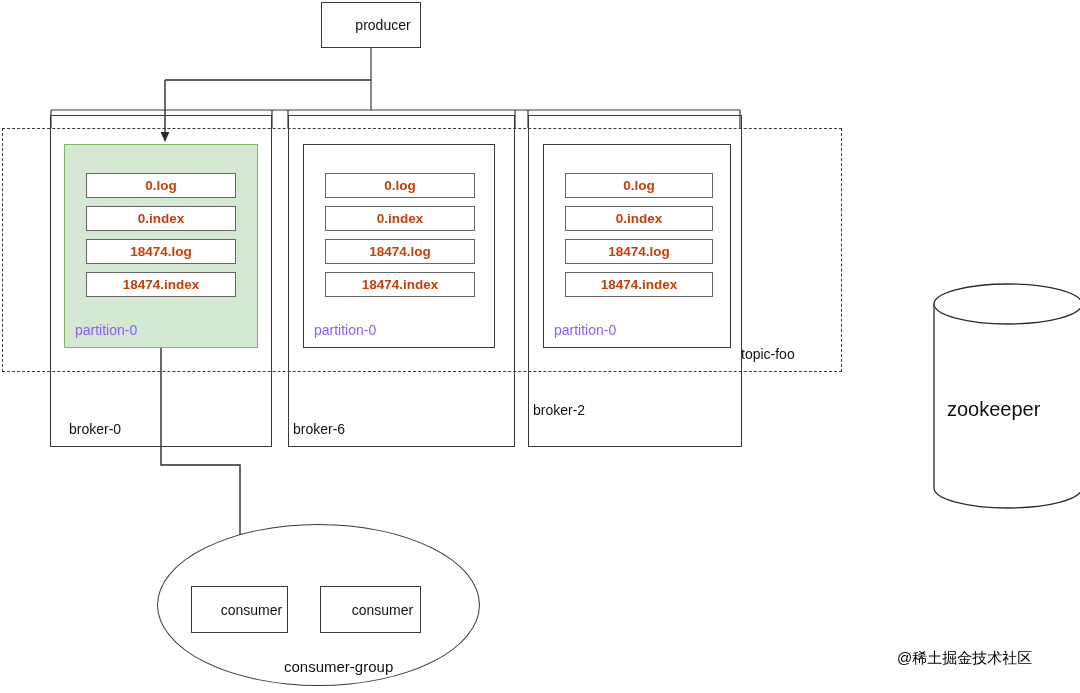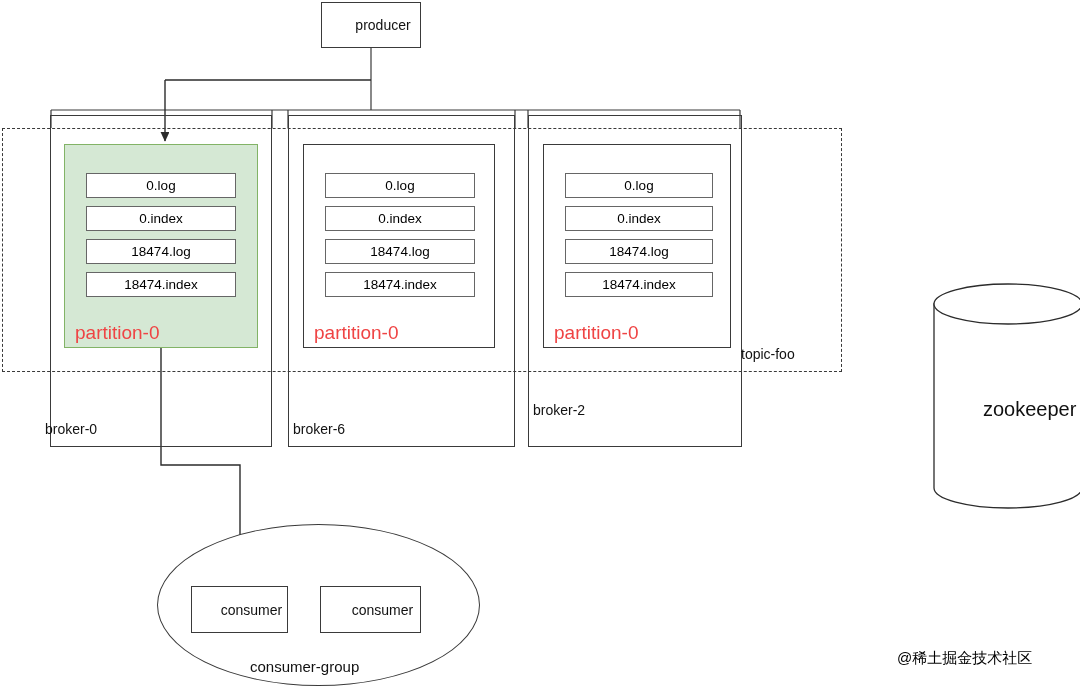--- a/index.html
+++ b/index.html
@@ -58,54 +58,55 @@
     box-sizing: border-box;
     border: 1px solid #82b366;
     background: #d5e8d4;
   }
   .partition-box.plain {
     border: 1px solid #3a3a3a;
     background: #ffffff;
   }
   .partition-label {
     position: absolute;
-    font-size: 19px;
-    color: #ef4444;
+    font-size: 14px;
+    color: #8b5cf6;
     white-space: nowrap;
   }
   .segment {
     position: absolute;
     box-sizing: border-box;
     border: 1px solid #666666;
     background: #ffffff;
     display: flex;
     align-items: center;
     justify-content: center;
     font-size: 13.5px;
-    color: #000000;
+    color: #c2410c;
+    font-weight: bold;
   }
   .ellipse {
     position: absolute;
     box-sizing: border-box;
     border: 1px solid #3a3a3a;
     border-radius: 50%;
     background: #ffffff;
   }
   .group-label {
     position: absolute;
     font-size: 15px;
     color: #111111;
     white-space: nowrap;
+    margin-left: 34px;
   }
   .zk-label {
     position: absolute;
     font-size: 20px;
     color: #111111;
     white-space: nowrap;
-    margin-left: 36px;
   }
   .watermark {
     position: absolute;
     font-size: 15px;
     color: #000000;
     white-space: nowrap;
   }
   svg.edges {
     position: absolute;
     left: 0;
@@ -147,21 +148,21 @@
   </svg>
 
   <div class="node" style="left:321px; top:2px; width:100px; height:46px;">
     <span>producer</span>
   </div>
 
   <div class="broker-box" style="left:50px; top:115px; width:222px; height:332px;"></div>
   <div class="broker-box" style="left:288px; top:115px; width:227px; height:332px;"></div>
   <div class="broker-box" style="left:528px; top:115px; width:214px; height:332px;"></div>
 
-  <div class="broker-label" style="left:45px; top:421px;">broker-0</div>
+  <div class="broker-label" style="left:69px; top:421px;">broker-0</div>
   <div class="broker-label" style="left:293px; top:421px;">broker-6</div>
   <div class="broker-label" style="left:533px; top:402px;">broker-2</div>
 
   <div class="topic-box" style="left:2px; top:128px; width:840px; height:244px;"></div>
   <div class="topic-label" style="left:741px; top:346px;">topic-foo</div>
 
   <div class="partition-box" style="left:64px; top:144px; width:194px; height:204px;"></div>
   <div class="segment" style="left:86px; top:173px; width:150px; height:25px;">0.log</div>
   <div class="segment" style="left:86px; top:206px; width:150px; height:25px;">0.index</div>
   <div class="segment" style="left:86px; top:239px; width:150px; height:25px;">18474.log</div>

